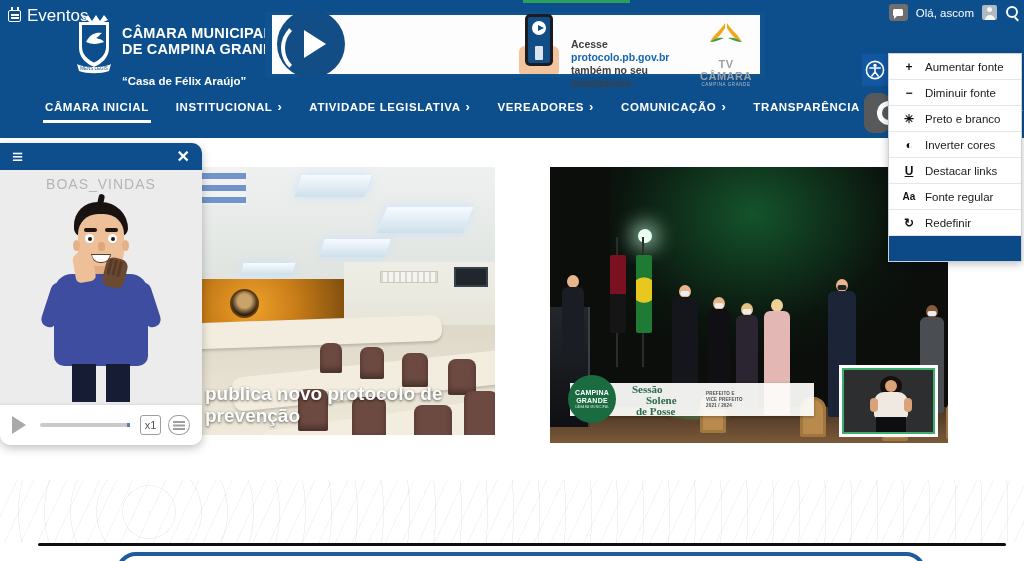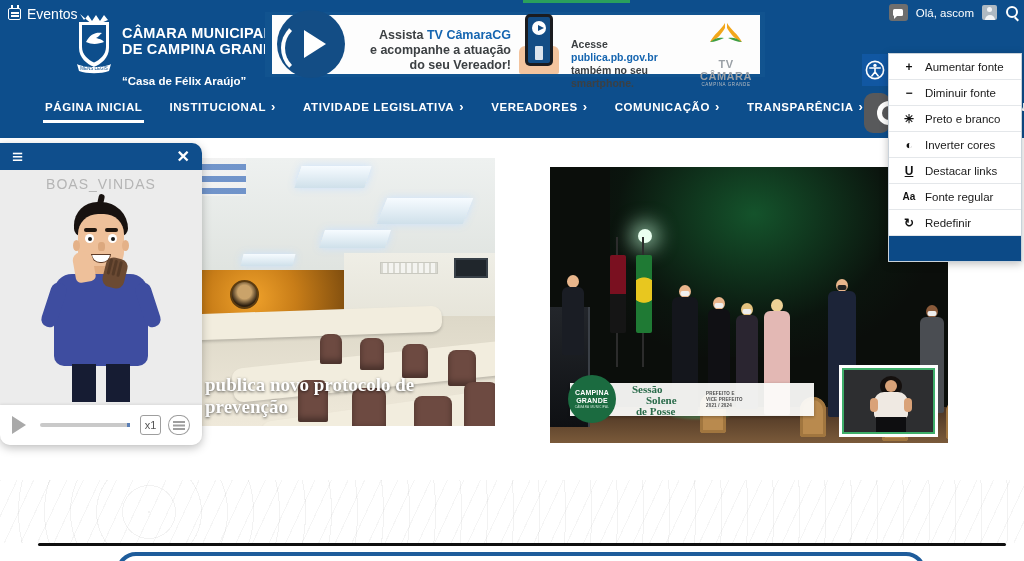--- a/index.html
+++ b/index.html
@@ -5,21 +5,21 @@
   * { margin:0; padding:0; box-sizing:border-box; }
   html,body { width:1024px; height:561px; overflow:hidden; background:#fff;
               font-family:"Liberation Sans", sans-serif; }
   #stage { position:relative; width:1024px; height:561px; background:#fff; }
 
   
   .header { position:absolute; top:0; left:0; width:1024px; height:138px; background:#0d4e8c; }
   .green-strip { position:absolute; top:0; left:523px; width:107px; height:3px; background:#2aa05c; }
 
   .events { position:absolute; top:6px; left:8px; display:flex; align-items:center; gap:6px;
-            color:#fff; font-size:14px; cursor:pointer; }
+            color:#fff; font-size:17px; cursor:pointer; }
   .cal-icon { width:13px; height:12px; border:1.4px solid #fff; border-radius:2px; position:relative; }
   .cal-icon::before { content:""; position:absolute; top:-4px; left:2px; width:2px; height:3px; background:#fff; box-shadow:6px 0 #fff; }
   .cal-icon::after { content:""; position:absolute; top:3px; left:1.5px; width:8px; height:1.5px;
                      background:#fff; box-shadow:0 3px #fff; }
 
   .user-area { position:absolute; top:4px; right:4px; display:flex; align-items:center; gap:8px; color:#fff; font-size:11.5px; }
   .chat-btn { width:19px; height:17px; background:#6e6e6e; border-radius:3px; display:flex; align-items:center; justify-content:center; cursor:pointer; }
   .chat-bubble { width:10px; height:7px; background:#fff; border-radius:1.5px; position:relative; }
   .chat-bubble::after { content:""; position:absolute; bottom:-3px; left:1px; border:2px solid transparent; border-top-color:#fff; border-left-color:#fff; }
   .avatar-sq { width:15px; height:15px; background:#aeb9c2; border-radius:2px; position:relative; overflow:hidden; }
@@ -119,21 +119,21 @@
   .avt .ear { position:absolute; top:26px; width:7px; height:11px; background:#e4b188; border-radius:50%; }
   .avt .neck { position:absolute; top:64px; left:67px; width:16px; height:12px; background:#e0ab80; }
   .avt .torso { position:absolute; top:72px; left:28px; width:94px; height:92px; background:#3e4da0; border-radius:18px 18px 10px 10px; }
   .avt .arm { position:absolute; width:16px; height:46px; background:#3e4da0; border-radius:8px; }
   .avt .hand-l { position:absolute; top:50px; left:48px; width:20px; height:30px; background:#eec09a; border-radius:8px 8px 5px 5px; transform:rotate(-10deg); }
   .avt .hand-r { position:absolute; top:56px; left:78px; width:22px; height:30px; background:#6b4a33; border-radius:8px; transform:rotate(14deg); }
   .avt .hand-r::after { content:""; position:absolute; top:2px; left:3px; width:3px; height:16px; background:#553a27; box-shadow:5px 0 #553a27, 10px 0 #553a27; border-radius:2px; }
   .avt .leg { position:absolute; top:162px; width:24px; height:38px; background:#161c33; }
 
   
-  .news-left { position:absolute; top:158px; left:202px; width:293px; height:268px; overflow:hidden; cursor:pointer; background:#6d28d9;font-family:Liberation Serif, serif; }
+  .news-left { position:absolute; top:167px; left:202px; width:293px; height:268px; overflow:hidden; cursor:pointer; background:#6d28d9; }
   .nl-ceiling { position:absolute; top:0; left:0; right:0; height:118px; background:linear-gradient(180deg,#eef1f0,#dfe3df); }
   .nl-panel { position:absolute; background:linear-gradient(180deg,#f6fbff,#cfe0ea); box-shadow:0 0 8px rgba(200,225,255,.9); }
   .nl-balcony { position:absolute; top:0; left:0; width:44px; height:38px;
       background:repeating-linear-gradient(180deg,#f2f2f2 0 6px,#5b84c4 6px 12px); opacity:.85; }
   .nl-wall-amber { position:absolute; top:112px; left:0; width:142px; height:62px;
       background:radial-gradient(circle at 35% 45%, #f0a22b 0%, #c87d18 45%, #7d4c0e 100%); }
   .nl-portrait { position:absolute; top:122px; left:28px; width:29px; height:29px; border-radius:50%;
       background:radial-gradient(circle at 50% 40%, #caa36a 0 35%, #2e2010 70%); border:2px solid #5c3c10; }
   .nl-wall-right { position:absolute; top:95px; left:142px; right:0; height:82px; background:linear-gradient(180deg,#efeee6,#e4e2d6); }
   .nl-ac { position:absolute; top:104px; left:178px; width:58px; height:12px; background:#f4f4f0; border:1px solid #c9c9c0;
@@ -231,53 +231,48 @@
         <div class="l2">DE CAMPINA GRANDE</div>
         <div class="l3">“Casa de Félix Araújo”</div>
       </div>
     </div>
 
     <div class="banner">
       <div class="banner-white"></div>
       <div class="banner-play">
           <span class="tri"></span>
         </div>
-      <div class="banner-slogan">
-        <span>Assista </span><span class="brand">TV CâmaraCG</span><br>
-        <span>e acompanhe a atuação</span><br>
-        <span>do seu Vereador!</span>
-      </div>
       <div class="phone-wrap">
         <div class="hand"></div>
         <div class="phone">
           <div class="phone-screen">
               <span class="pp"></span>
               <span class="plogo"></span>
             </div>
         </div>
       </div>
       <div class="banner-acesse">
-        <span>Acesse </span><span class="lnk">publica.pb.gov.br</span><br>
+        <span>Acesse </span><span class="lnk">protocolo.pb.gov.br</span><br>
         <span>também no seu smartphone.</span>
       </div>
       <div class="tvlogo">
         <svg width="40" height="26" viewBox="0 0 40 26" style="display:block;margin:0 auto;">
           <path d="M19 1 C15 8 8 12 4 20 C10 18 15 13 19 6 Z" fill="#f2a71b"></path>
           <path d="M21 1 C25 8 32 12 36 20 C30 18 25 13 21 6 Z" fill="#f2a71b"></path>
           <path d="M4 20 C9 16 13 15 18 16 C13 18 9 20 4 20 Z" fill="#3f9e43"></path>
           <path d="M36 20 C31 16 27 15 22 16 C27 18 31 20 36 20 Z" fill="#3f9e43"></path>
         </svg>
         <div class="ttl">TV CÂMARA</div>
         <div class="sub">CAMPINA GRANDE</div>
       </div>
     </div>
 
     <nav class="nav">
       <span class="nav-item active">
-          <span>PÁGINA INICIAL</span>
+          <span>CÂMARA INICIAL</span>
         </span>
       <span class="nav-item">
           <span>INSTITUCIONAL</span>
           <span class="chev">›</span>
         </span>
       <span class="nav-item">
           <span>ATIVIDADE LEGISLATIVA</span>
           <span class="chev">›</span>
         </span>
       <span class="nav-item">

